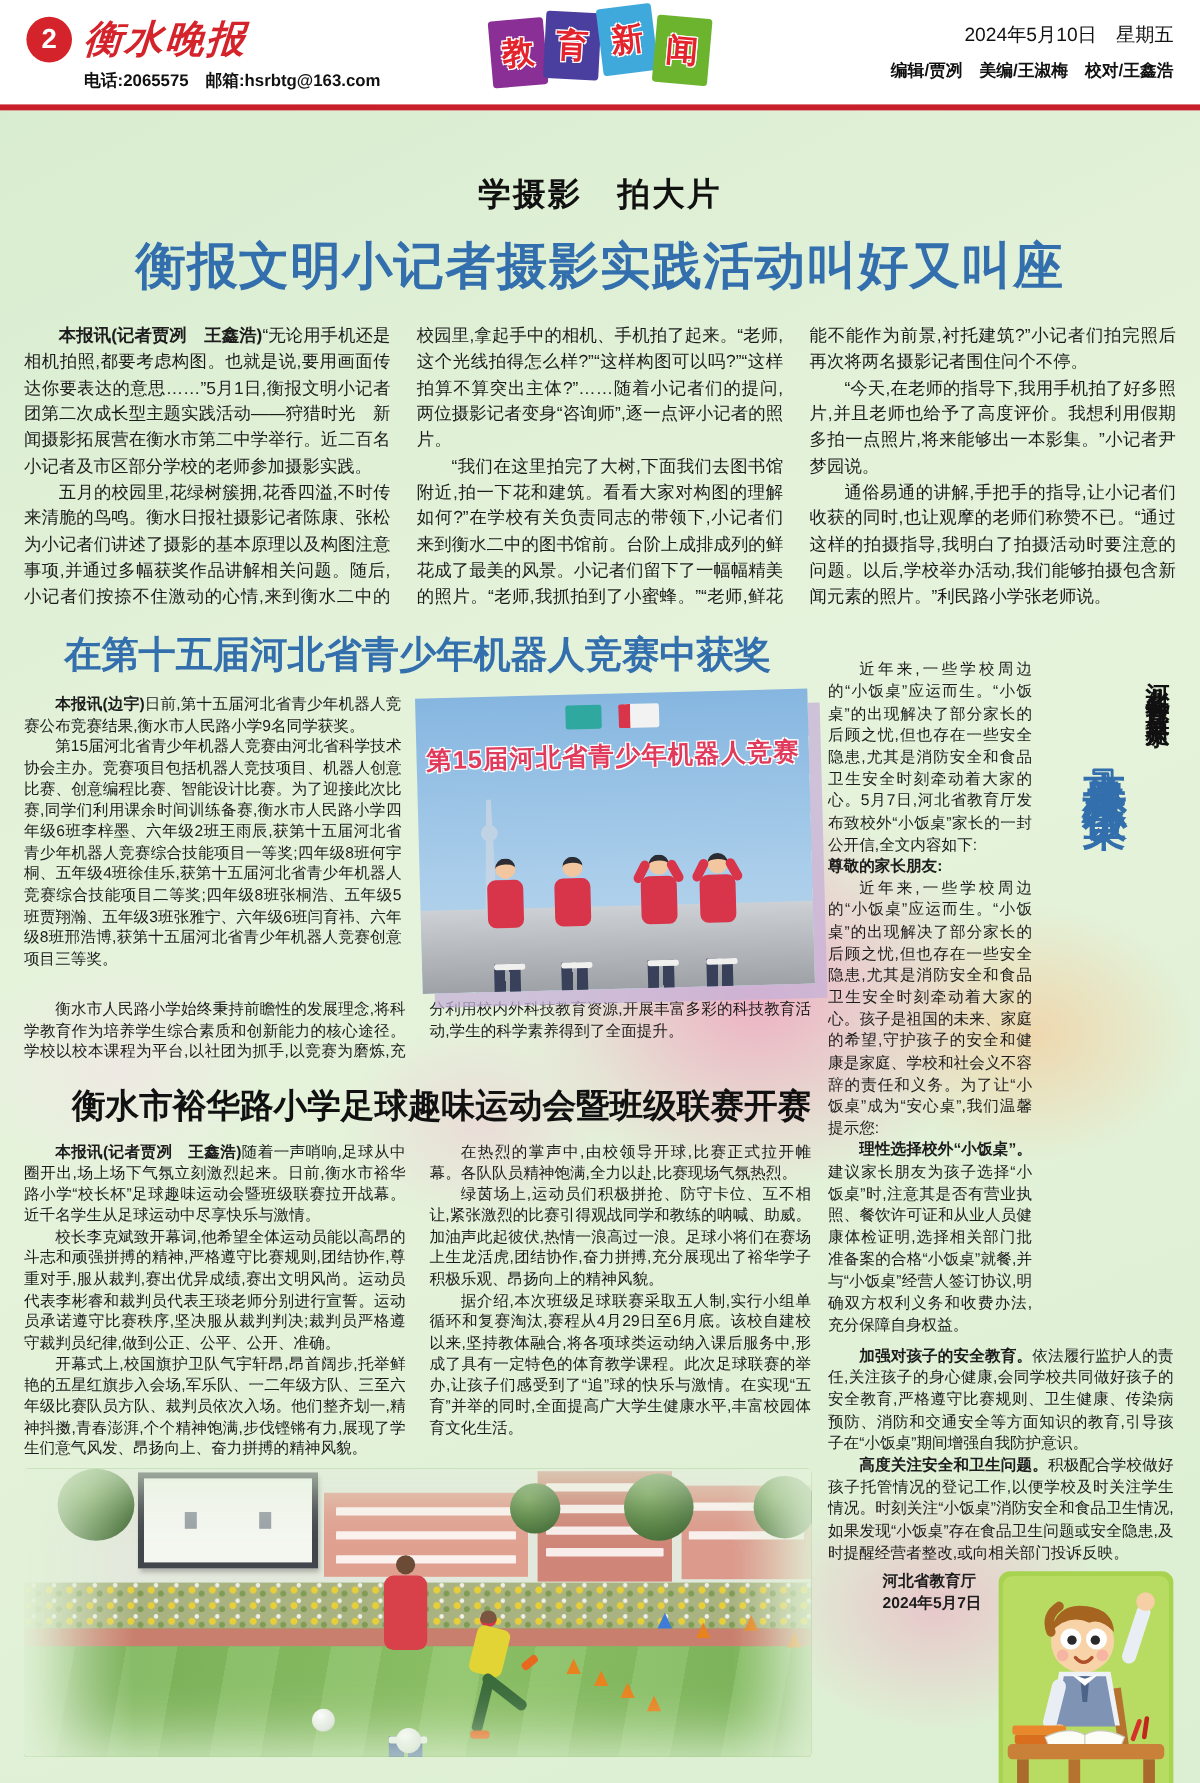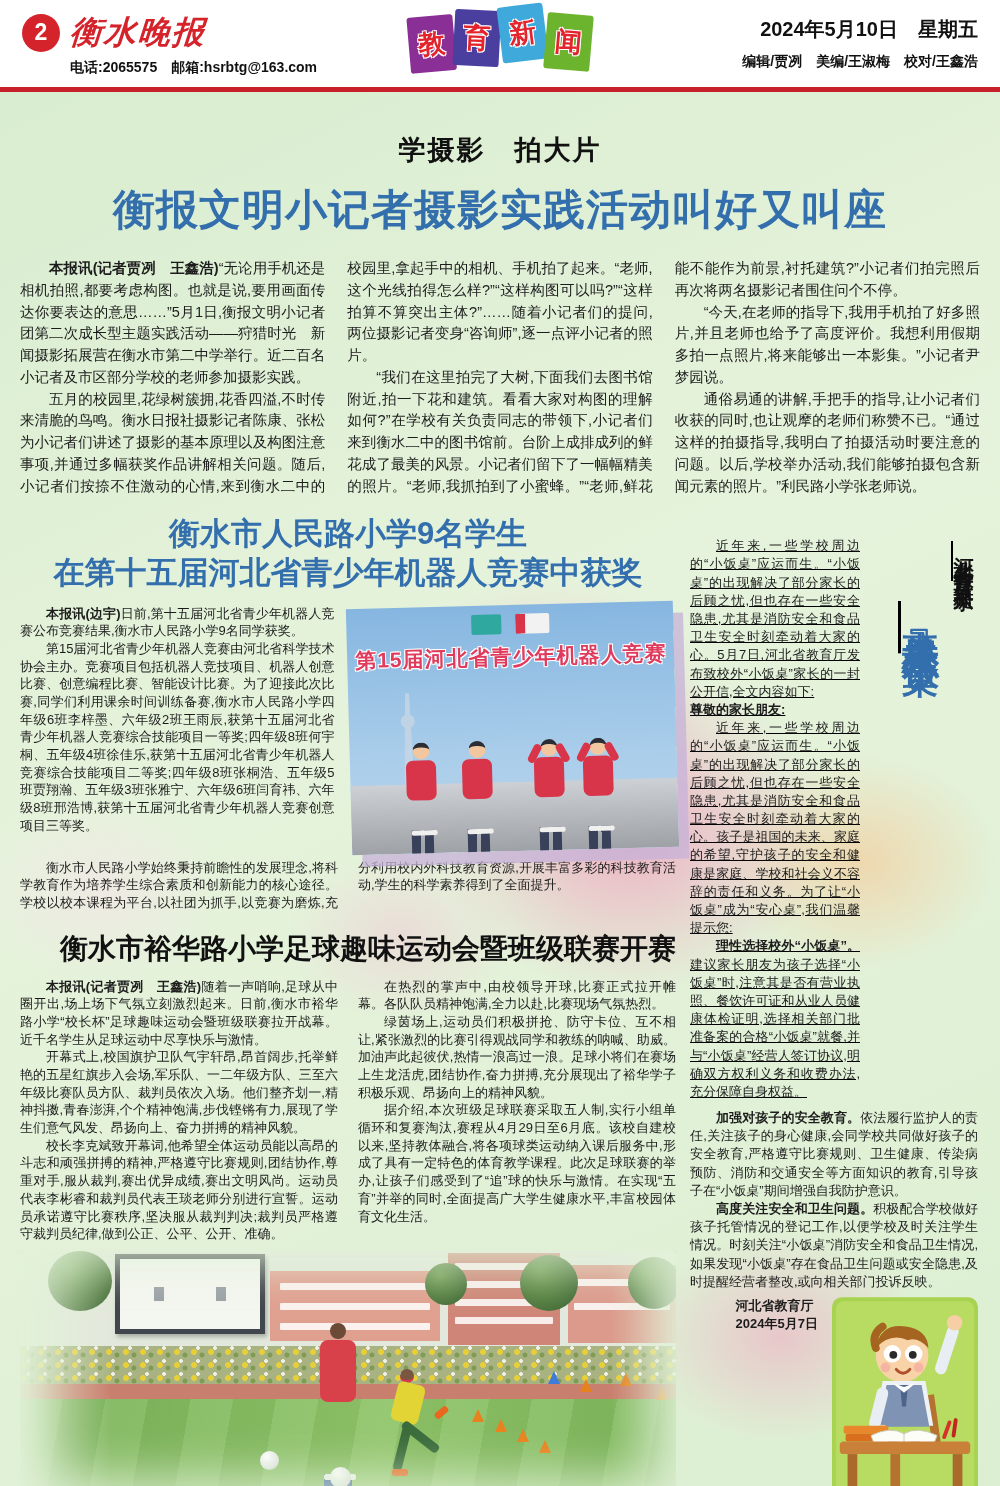--- a/index.html
+++ b/index.html
@@ -27,25 +27,25 @@
   .contact{ font-size:14px; font-weight:bold; color:#111; padding-left:48px;}
   .logo{ position:absolute; left:50%; top:8px; transform:translateX(-50%); display:flex;}
   .tile{ width:46px; height:56px; display:flex; align-items:center; justify-content:center;
     font-family:"DejaVu Serif","Liberation Serif",serif; font-weight:bold; font-size:27px; color:#e3242c;
     text-shadow:-1px -1px 0 #fff,1px -1px 0 #fff,-1px 1px 0 #fff,1px 1px 0 #fff; border-radius:3px;}
   .tile1{ background:#8a2f96; transform:rotate(-5deg) translateY(8px);}
   .tile2{ background:#4a3f9f; transform:rotate(3deg) translateY(2px);}
   .tile3{ background:#3fa9dc; transform:rotate(-7deg) translateY(-3px);}
   .tile4{ background:#6cb32e; transform:rotate(5deg) translateY(6px);}
   .h-right{ margin-left:auto; text-align:right; display:flex; flex-direction:column; gap:10px;}
-  .dateline{ font-size:20px; font-weight:bold; color:#111;}
+  .dateline{ font-size:16px; font-weight:normal; color:#111;}
   .staffline{ font-size:14px; font-weight:bold; color:#111;}
   
   .content{ padding:0 20px;}
-  .kicker{ text-align:center; font-size:27px; font-weight:900; color:#111; margin-top:40px; letter-spacing:2px;}
+  .kicker{ text-align:center; font-size:27px; font-weight:900; color:#111; margin-top:52px; letter-spacing:2px;}
   .headline1{ text-align:center; font-size:42px; font-weight:900; color:#336fad; margin-top:14px; letter-spacing:1px;font-family:Liberation Serif, serif;}
   .a1-body{ margin-top:20px; column-count:3; column-gap:22px;}
   p.para{ font-size:14.5px; line-height:1.5; color:#1c1c1c; text-align:justify; text-indent:2em;}
   .lead{ font-weight:bold;}
   .main-row{ display:flex; gap:14px; margin-top:14px;}
   .left-col{ width:656px;}
   
   .headline2{ text-align:center; color:#336fad; font-weight:900; line-height:1.25; margin-top:4px;}
   .headline2 .l1{ font-size:31px; display:block;}
   .headline2 .l2{ font-size:31px; display:block;}
@@ -73,21 +73,21 @@
   .arms .k-body::before, .arms .k-body::after{ content:""; position:absolute; top:-14px; width:8px; height:20px;
     background:#d8344a; border-radius:4px;}
   .arms .k-body::before{ left:-3px; transform:rotate(28deg);}
   .arms .k-body::after{ right:-3px; transform:rotate(-28deg);}
   .k-legs{ display:block; width:22px; height:30px; margin:0 auto;
     background:linear-gradient(90deg,#39405a 42%,transparent 42%,transparent 58%,#39405a 58%);}
   .k-legs::after{ content:""; display:block; width:26px; height:5px; background:#f0f0ee; border-radius:2px; margin:30px auto 0;}
   
   .sidebar{ width:288px; padding-top:26px;}
   .sidebar p{ font-size:13px; line-height:1.4; color:#1c1c1c; text-align:justify; text-indent:2em;}
-  .sb-top{ display:flex; gap:22px;text-decoration:underline;}
+  .sb-top{ display:flex; gap:22px;}
   .sb-col{ width:170px;}
   .sb-salutation{ font-weight:bold; text-indent:0 !important;}
   .sb-titles{ flex:1; display:flex; justify-content:flex-end; gap:6px;}
   .sb-title-blue{ writing-mode:vertical-rl; font-size:37px; font-weight:900; color:#336fad;
     letter-spacing:4px; padding-top:64px;}
   .sb-title-black{ writing-mode:vertical-rl; font-size:20px; font-weight:900; color:#111; letter-spacing:4px; padding-top:4px;}
   .sb-wide{ margin-top:8px;}
   .sb-bottom{ display:flex; gap:4px; margin-top:6px;}
   .sb-close{ flex:1;}
   .sb-sign{ font-weight:bold; text-indent:3.5em !important;}
@@ -173,21 +173,20 @@
       <p class="para">“我们在这里拍完了大树,下面我们去图书馆附近,拍一下花和建筑。看看大家对构图的理解如何?”在学校有关负责同志的带领下,小记者们来到衡水二中的图书馆前。台阶上成排成列的鲜花成了最美的风景。小记者们留下了一幅幅精美的照片。“老师,我抓拍到了小蜜蜂。”“老师,鲜花能不能作为前景,衬托建筑?”小记者们拍完照后再次将两名摄影记者围住问个不停。</p>
       <p class="para">“今天,在老师的指导下,我用手机拍了好多照片,并且老师也给予了高度评价。我想利用假期多拍一点照片,将来能够出一本影集。”小记者尹梦园说。</p>
       <p class="para">通俗易通的讲解,手把手的指导,让小记者们收获的同时,也让观摩的老师们称赞不已。“通过这样的拍摄指导,我明白了拍摄活动时要注意的问题。以后,学校举办活动,我们能够拍摄包含新闻元素的照片。”利民路小学张老师说。</p>
     </div>
 
     <div class="main-row">
 
       <div class="left-col">
 
         <h2 class="headline2">
-          <span class="l1">衡水市人民路小学9名学生</span>
           <span class="l2">在第十五届河北省青少年机器人竞赛中获奖</span>
         </h2>
         <div class="a2-row">
           <div class="a2-left">
             <p class="para"><span class="lead">本报讯(边宇)</span><span>日前,第十五届河北省青少年机器人竞赛公布竞赛结果,衡水市人民路小学9名同学获奖。</span></p>
             <p class="para">第15届河北省青少年机器人竞赛由河北省科学技术协会主办。竞赛项目包括机器人竞技项目、机器人创意比赛、创意编程比赛、智能设计比赛。为了迎接此次比赛,同学们利用课余时间训练备赛,衡水市人民路小学四年级6班李梓墨、六年级2班王雨辰,获第十五届河北省青少年机器人竞赛综合技能项目一等奖;四年级8班何宇桐、五年级4班徐佳乐,获第十五届河北省青少年机器人竞赛综合技能项目二等奖;四年级8班张桐浩、五年级5班贾翔瀚、五年级3班张雅宁、六年级6班闫育祎、六年级8班邢浩博,获第十五届河北省青少年机器人竞赛创意项目三等奖。</p>
           </div>
           <div class="robot-wrap">
             <div class="robot-photo">
               <div class="rp-logos">
@@ -223,22 +222,22 @@
             </div>
           </div>
         </div>
         <div class="a2-bottom">
           <p class="para">衡水市人民路小学始终秉持前瞻性的发展理念,将科学教育作为培养学生综合素质和创新能力的核心途径。学校以校本课程为平台,以社团为抓手,以竞赛为磨炼,充分利用校内外科技教育资源,开展丰富多彩的科技教育活动,学生的科学素养得到了全面提升。</p>
         </div>
 
         <h2 class="headline3">衡水市裕华路小学足球趣味运动会暨班级联赛开赛</h2>
         <div class="a3-body">
           <p class="para"><span class="lead">本报讯(记者贾冽　王鑫浩)</span><span>随着一声哨响,足球从中圈开出,场上场下气氛立刻激烈起来。日前,衡水市裕华路小学“校长杯”足球趣味运动会暨班级联赛拉开战幕。近千名学生从足球运动中尽享快乐与激情。</span></p>
+          <p class="para">校长李克斌致开幕词,他希望全体运动员能以高昂的斗志和顽强拼搏的精神,严格遵守比赛规则,团结协作,尊重对手,服从裁判,赛出优异成绩,赛出文明风尚。运动员代表李彬睿和裁判员代表王琰老师分别进行宣誓。运动员承诺遵守比赛秩序,坚决服从裁判判决;裁判员严格遵守裁判员纪律,做到公正、公平、公开、准确。</p>
           <p class="para">开幕式上,校国旗护卫队气宇轩昂,昂首阔步,托举鲜艳的五星红旗步入会场,军乐队、一二年级方队、三至六年级比赛队员方队、裁判员依次入场。他们整齐划一,精神抖擞,青春澎湃,个个精神饱满,步伐铿锵有力,展现了学生们意气风发、昂扬向上、奋力拼搏的精神风貌。</p>
-          <p class="para">校长李克斌致开幕词,他希望全体运动员能以高昂的斗志和顽强拼搏的精神,严格遵守比赛规则,团结协作,尊重对手,服从裁判,赛出优异成绩,赛出文明风尚。运动员代表李彬睿和裁判员代表王琰老师分别进行宣誓。运动员承诺遵守比赛秩序,坚决服从裁判判决;裁判员严格遵守裁判员纪律,做到公正、公平、公开、准确。</p>
           <p class="para">在热烈的掌声中,由校领导开球,比赛正式拉开帷幕。各队队员精神饱满,全力以赴,比赛现场气氛热烈。</p>
           <p class="para">绿茵场上,运动员们积极拼抢、防守卡位、互不相让,紧张激烈的比赛引得观战同学和教练的呐喊、助威。加油声此起彼伏,热情一浪高过一浪。足球小将们在赛场上生龙活虎,团结协作,奋力拼搏,充分展现出了裕华学子积极乐观、昂扬向上的精神风貌。</p>
           <p class="para">据介绍,本次班级足球联赛采取五人制,实行小组单循环和复赛淘汰,赛程从4月29日至6月底。该校自建校以来,坚持教体融合,将各项球类运动纳入课后服务中,形成了具有一定特色的体育教学课程。此次足球联赛的举办,让孩子们感受到了“追”球的快乐与激情。在实现“五育”并举的同时,全面提高广大学生健康水平,丰富校园体育文化生活。</p>
         </div>
 
         <div class="fb-photo">
           <div class="fb-sky">
             <div class="bldg" style="left:250px;top:20px;width:170px;height:70px;background:#e0a090">
               <i class="bwin" style="top:12px"></i>
                 <i class="bwin" style="top:32px"></i>

